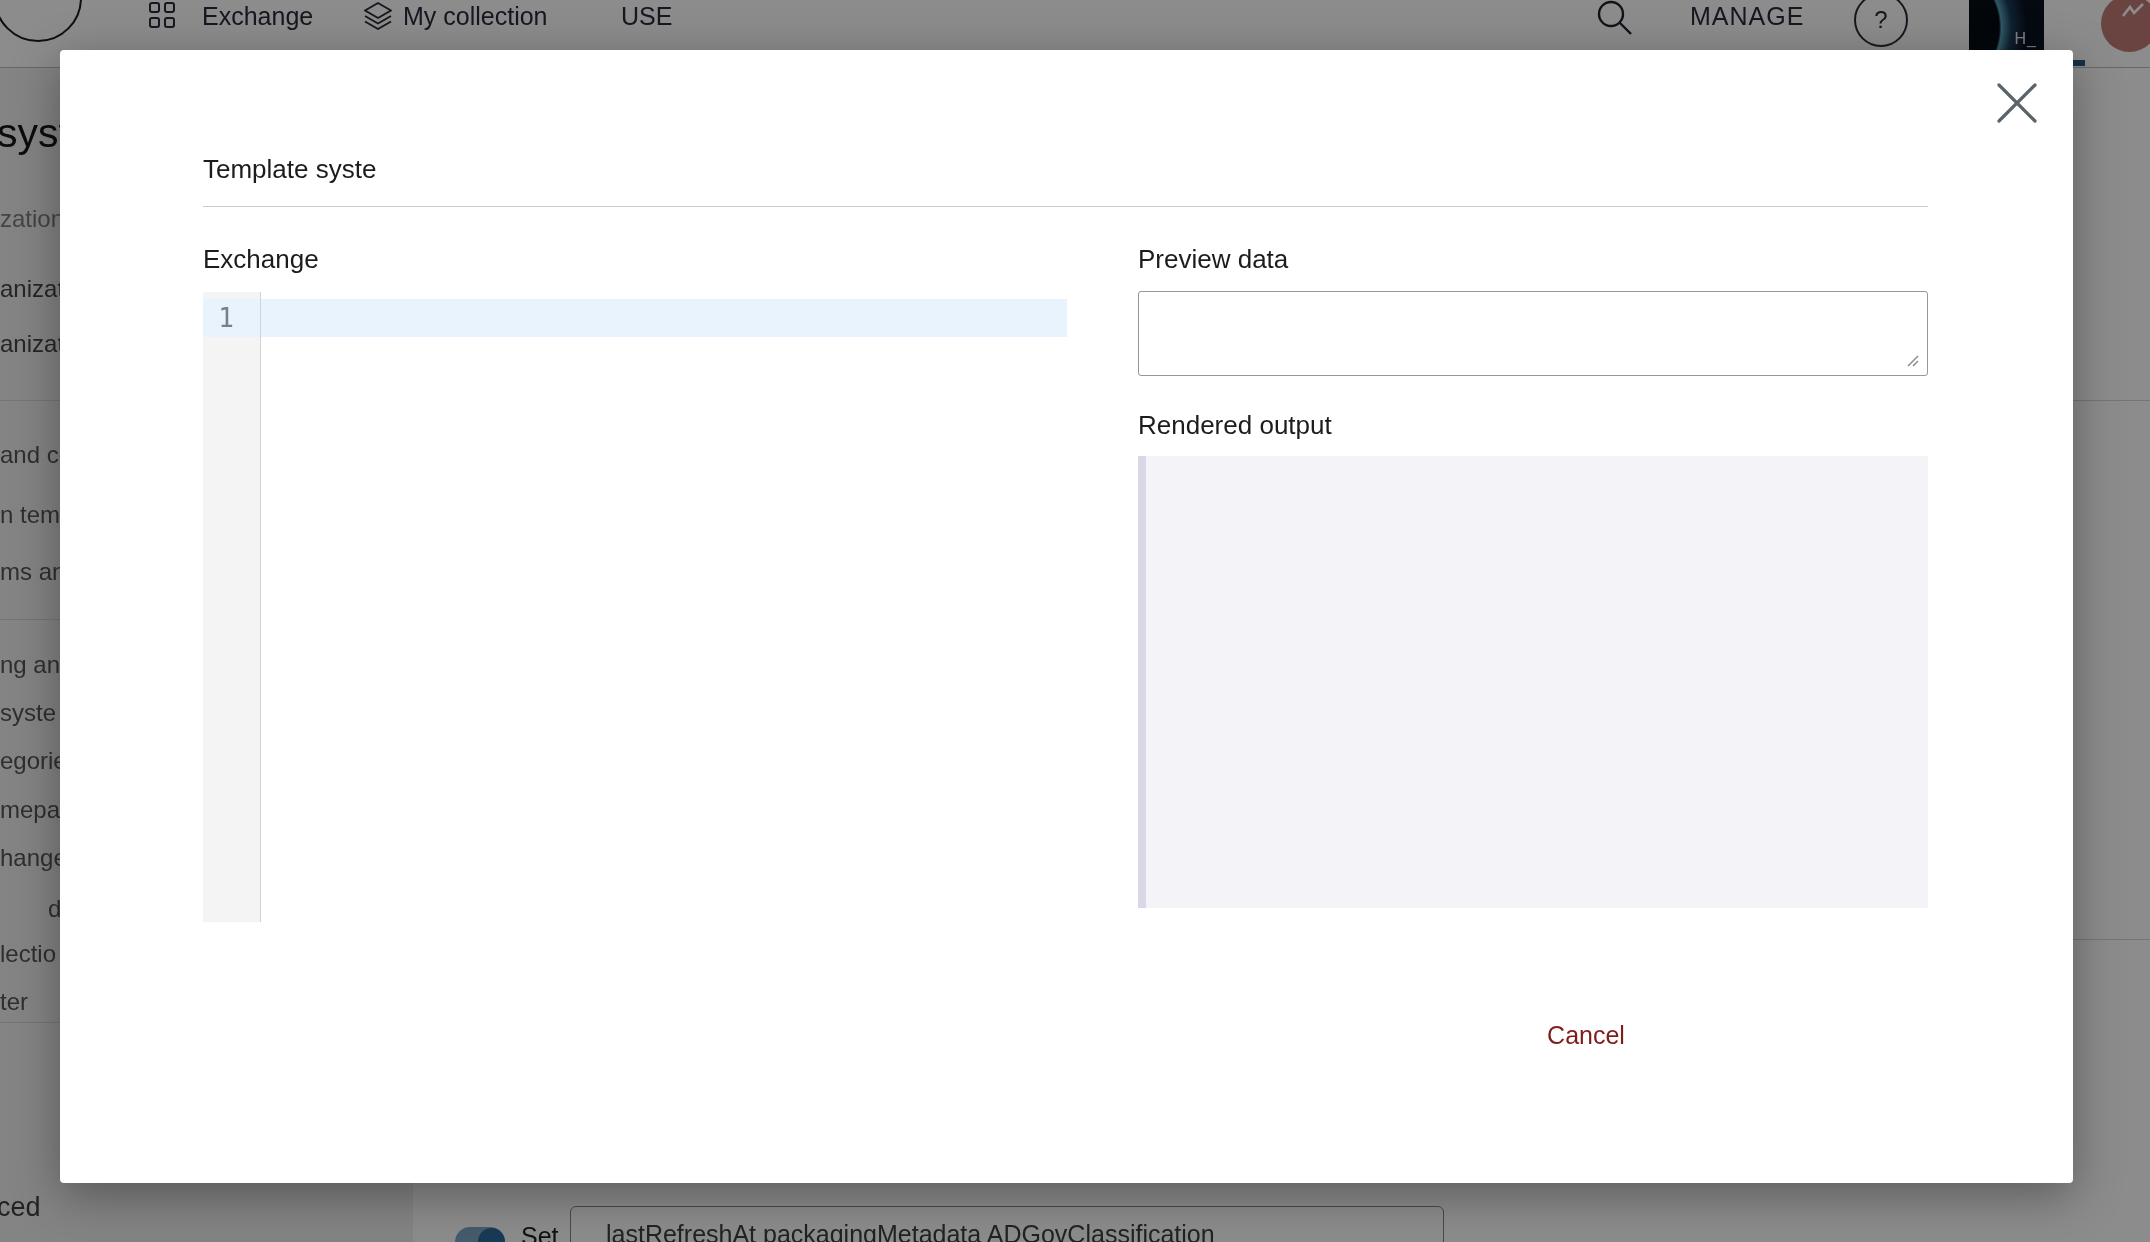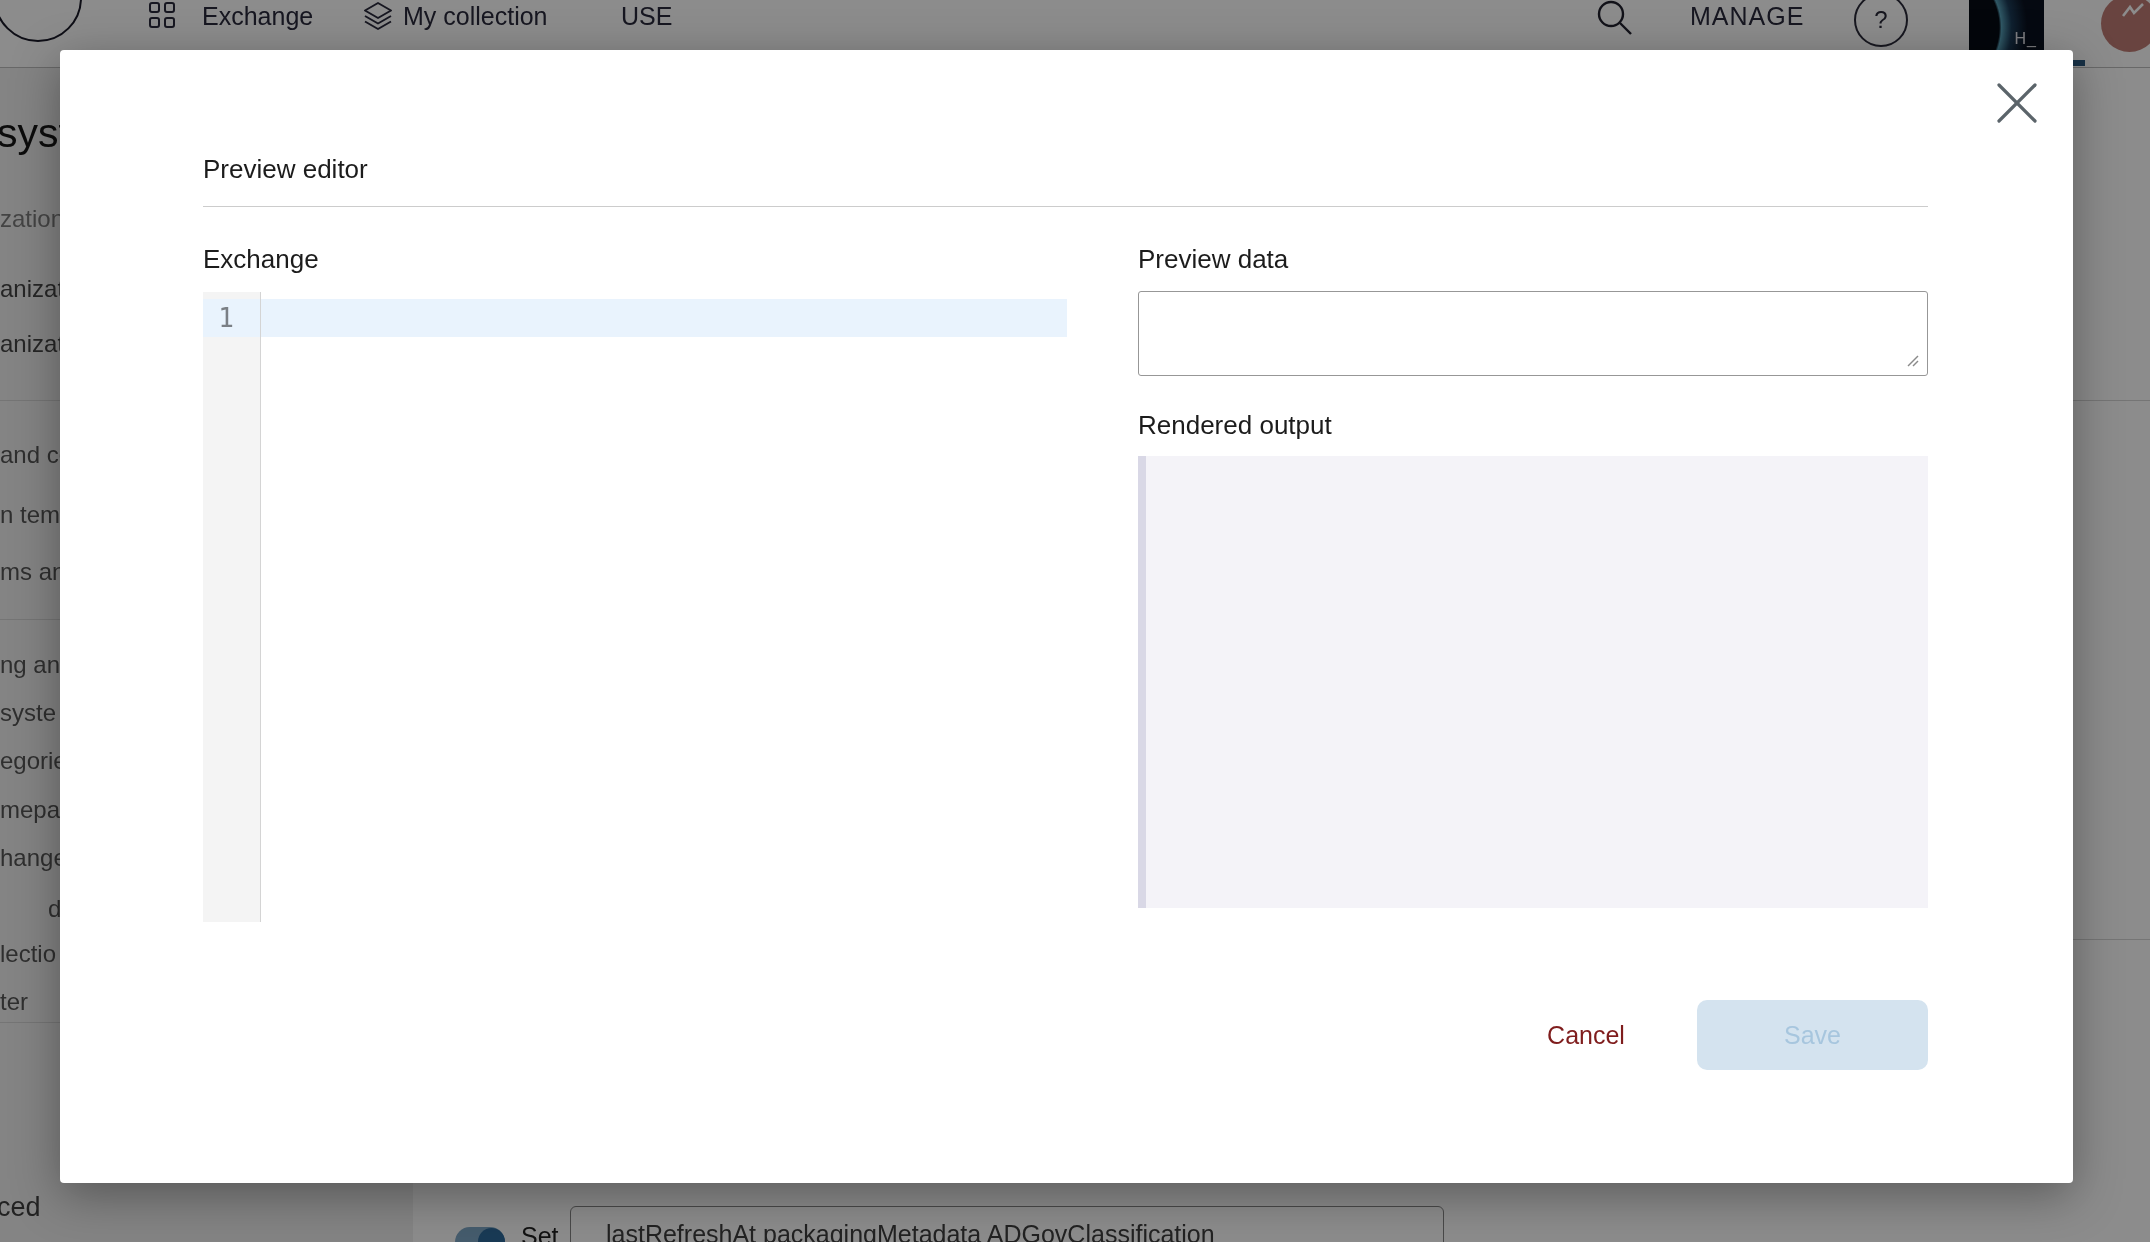--- a/index.html
+++ b/index.html
@@ -183,21 +183,21 @@
 <div id="modal">
   <div id="close-btn">
     <svg width="46" height="46" viewBox="0 0 46 46">
       <g stroke="#5b646a" stroke-width="3.2" stroke-linecap="round">
         <line x1="5" y1="5" x2="41" y2="41"></line>
         <line x1="41" y1="5" x2="5" y2="41"></line>
       </g>
     </svg>
   </div>
 
-  <div id="modal-title">Preview editor</div>
+  <div id="modal-title">Template syste</div>
   <div id="title-divider"></div>
 
   <div id="template-label" class="section-label">Exchange</div>
   <div id="preview-label" class="section-label">Preview data</div>
 
   <div id="editor">
     <div class="gutter"></div>
     <div class="active-line"></div>
     <div class="gutter-border"></div>
     <div class="line-number">1</div>
@@ -211,14 +211,13 @@
     </g>
   </svg>
 
   <div id="rendered-label">Rendered output</div>
   <div id="rendered-box">
     <div class="accent"></div>
     <div id="rendered-content"></div>
   </div>
 
   <button id="cancel-btn">Cancel</button>
-  <button id="save-btn" disabled="">Save</button>
 </div>
 
 </body></html>

